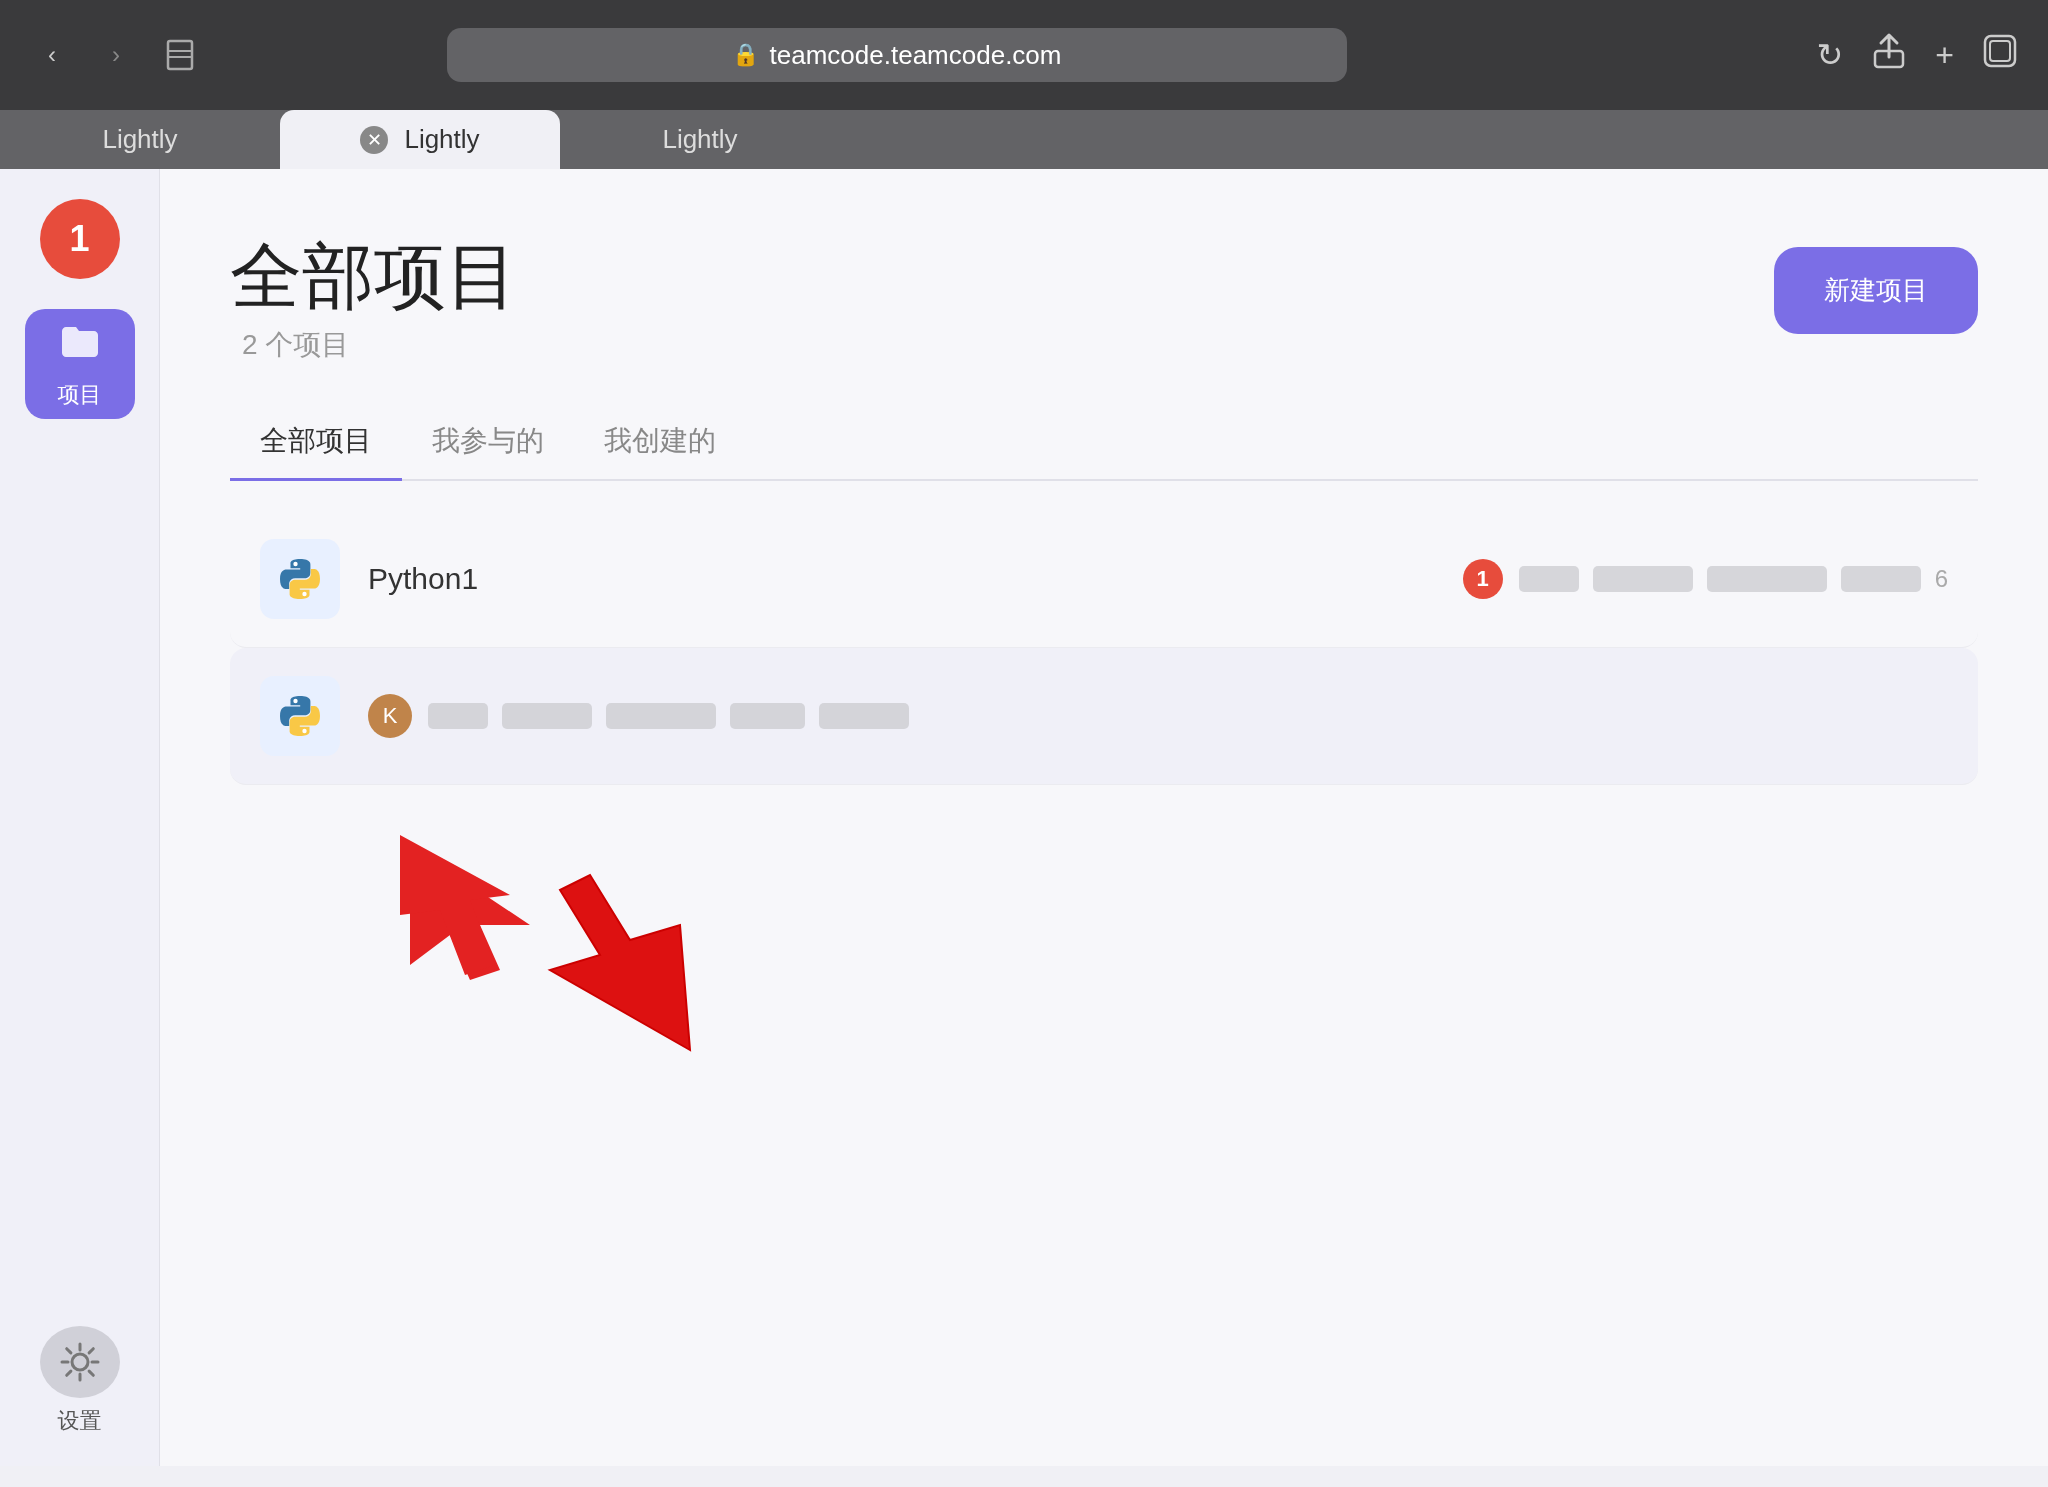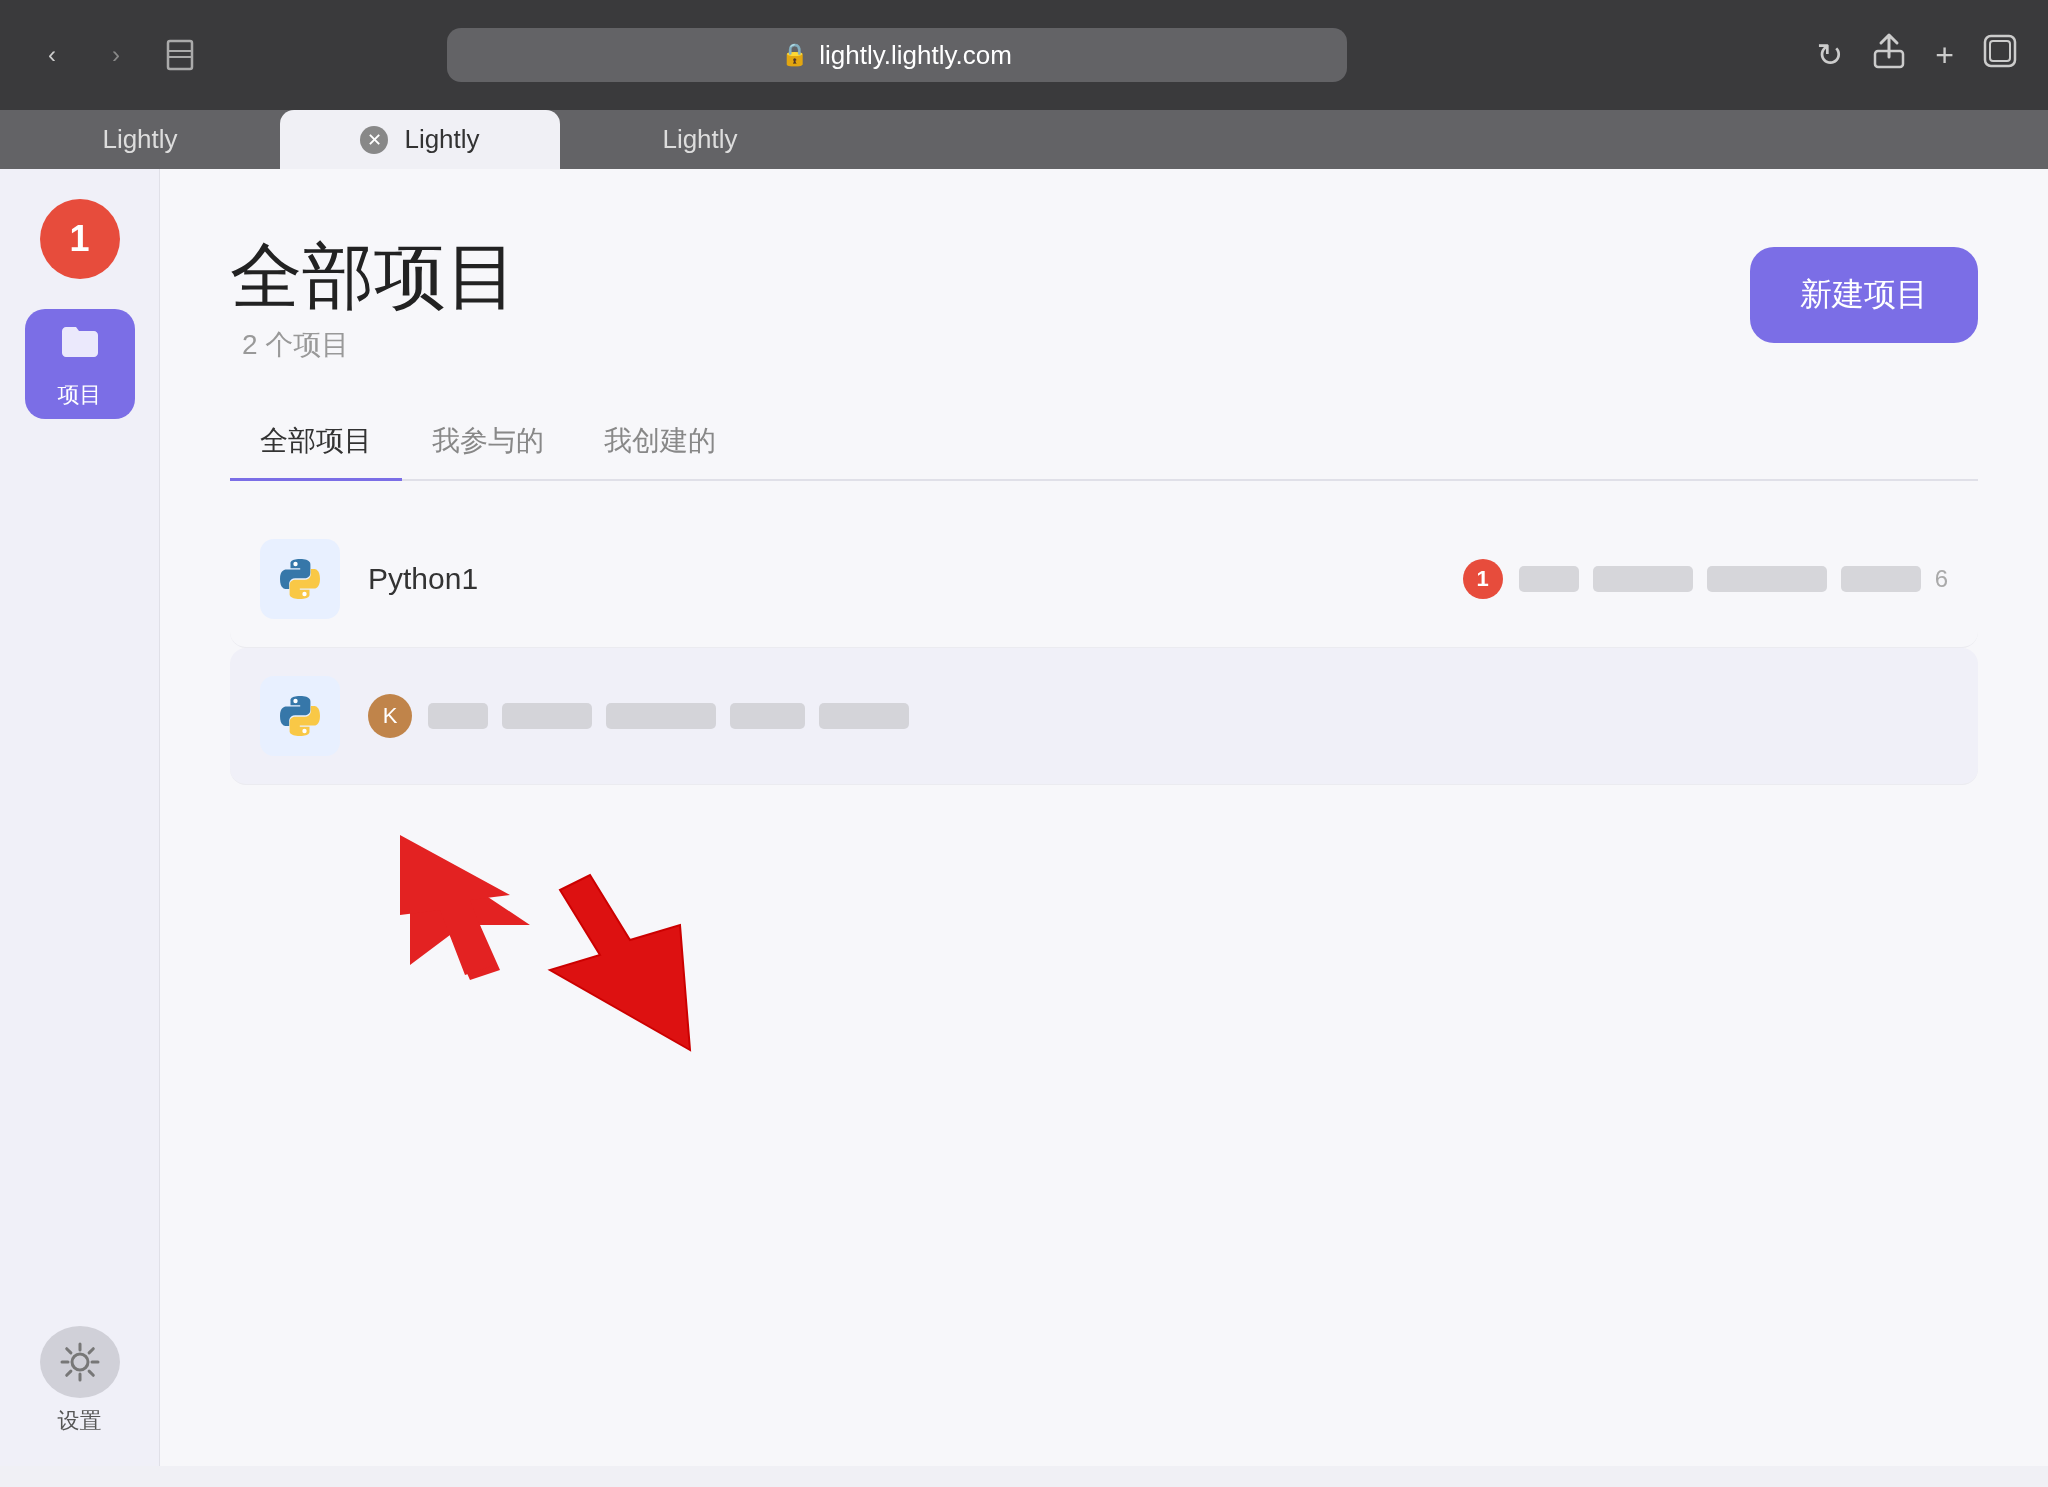--- a/index.html
+++ b/index.html
@@ -170,21 +170,21 @@
       color: #999;
       margin-top: 10px;
       margin-left: 12px;
     }
     .new-project-btn {
       background: #7b6ee6;
       color: #fff;
       border: none;
       border-radius: 24px;
       padding: 26px 50px;
-      font-size: 32px;
+      font-size: 26px;
       cursor: pointer;
       white-space: nowrap;
       margin-top: 10px;
     }
 
     
     .project-tabs {
       display: flex;
       gap: 0;
       border-bottom: 2px solid #e0e0e8;
@@ -287,21 +287,21 @@
   <div class="nav-btn">›</div>
   <div class="nav-btn">
     <svg width="36" height="36" viewBox="0 0 36 36" fill="none">
       <rect x="6" y="4" width="24" height="28" rx="2" stroke="#aaa" stroke-width="2.5" fill="none"></rect>
       <line x1="6" y1="14" x2="30" y2="14" stroke="#aaa" stroke-width="2"></line>
       <line x1="6" y1="20" x2="30" y2="20" stroke="#aaa" stroke-width="2"></line>
     </svg>
   </div>
   <div class="address-bar">
     <span class="lock-icon">🔒</span>
-    <span>lightly.lightly.com</span>
+    <span>teamcode.teamcode.com</span>
   </div>
   <div class="browser-actions">
     <div class="browser-action-btn">↻</div>
     <div class="browser-action-btn">
       <svg width="36" height="40" viewBox="0 0 36 40" fill="none">
         <path d="M18 4v22M10 12l8-8 8 8" stroke="#ccc" stroke-width="3" stroke-linecap="round" stroke-linejoin="round"></path>
         <rect x="4" y="20" width="28" height="16" rx="3" stroke="#ccc" stroke-width="2.5" fill="none"></rect>
       </svg>
     </div>
     <div class="browser-action-btn">+</div>

